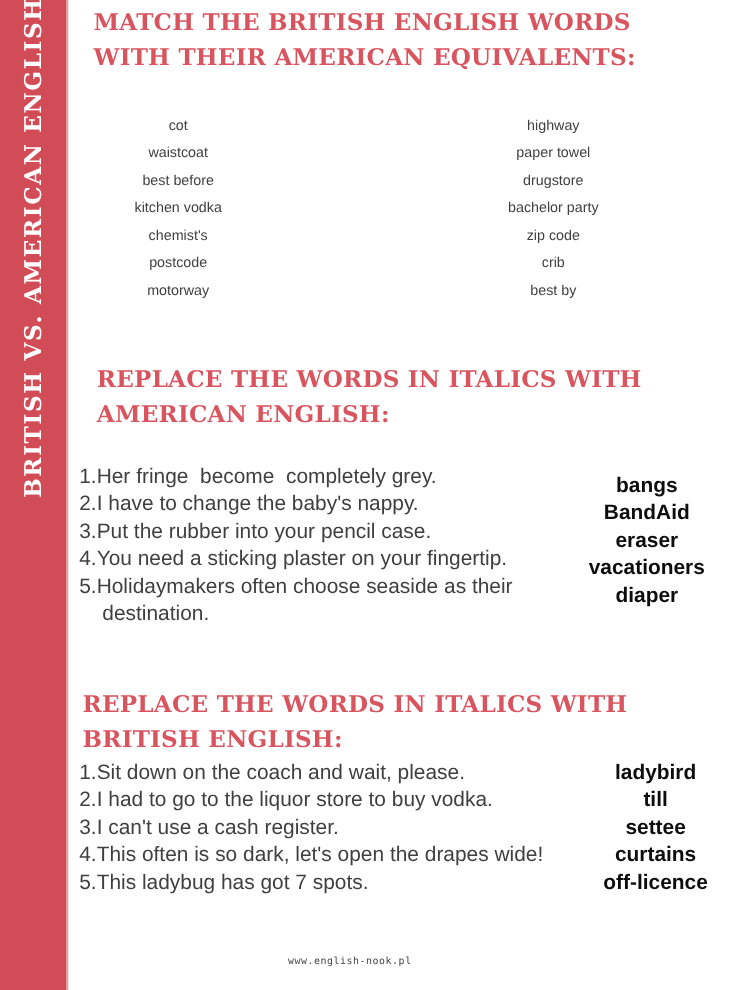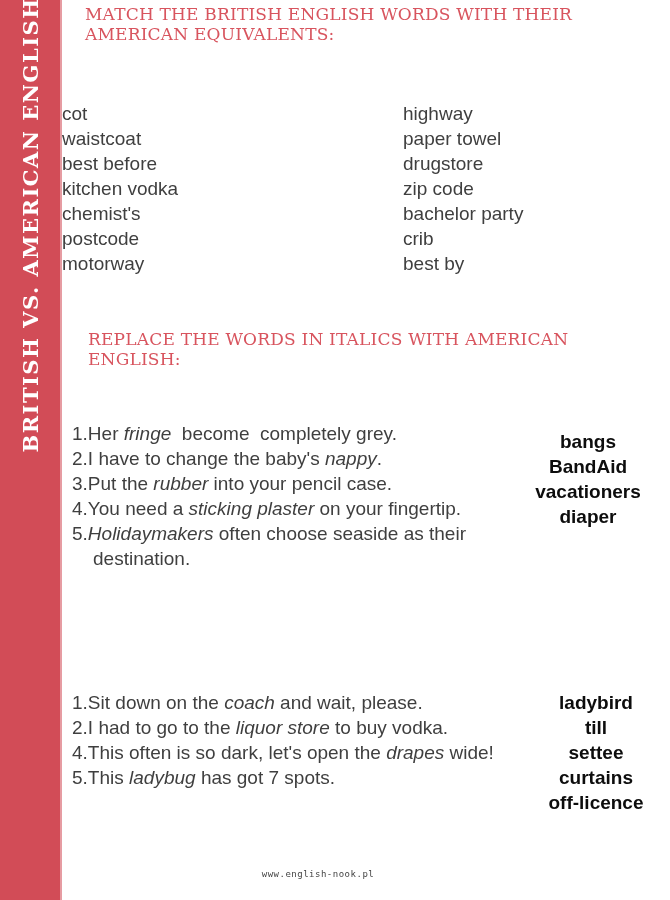--- a/index.html
+++ b/index.html
@@ -13,37 +13,37 @@
 
   
   .sidebar{position:absolute;left:0;top:0;width:62px;height:900px;
            background:var(--accent-red);border-right:2px solid rgba(255,255,255,0.45);}
   .sidebar-title{position:absolute;left:30px;top:225px;
            transform:translate(-50%,-50%) rotate(-90deg);white-space:nowrap;
            font-family:"DejaVu Serif","Liberation Serif",serif;font-weight:700;
            font-size:21px;letter-spacing:1.5px;color:var(--sidebar-text);}
 
   .heading{position:absolute;font-family:"DejaVu Serif","Liberation Serif",serif;
-           font-weight:400;font-size:17px;line-height:20px;letter-spacing:0.2px;
+           font-weight:700;font-size:21px;line-height:32px;letter-spacing:0.2px;
            color:var(--heading-red);}
   #h1{left:85px;top:4px;width:545px;}
   #h2{left:88px;top:329px;width:545px;}
   #h3{left:75px;top:624px;width:545px;}
 
-  .word-col{position:absolute;top:101px;width:200px;text-align:left;
-            font-size:19px;line-height:25px;color:var(--body-text);}
+  .word-col{position:absolute;top:101px;width:200px;text-align:center;
+            font-size:13px;line-height:25px;color:var(--body-text);}
   #col-british{left:62px;}
   #col-american{left:403px;}
 
   .list{position:absolute;font-size:19px;line-height:25px;color:var(--body-text);}
   #list-am{left:72px;top:421px;width:455px;}
   #list-br{left:72px;top:690px;width:458px;}
   .li{padding-left:21px;text-indent:-21px;}
   .li-text span{white-space:pre-wrap;}
-  .it{font-style:italic;}
+  .it{}
 
   .answers{position:absolute;width:132px;text-align:center;font-weight:700;
            font-size:19px;line-height:25px;color:var(--answer-text);}
   #ans-am{left:522px;top:429px;text-align:center;}
   #ans-br{left:530px;top:690px;}
 
   .footer{position:absolute;left:0;top:869px;width:636px;text-align:center;
           font-family:"DejaVu Sans Mono","Liberation Mono",monospace;
           font-size:9px;letter-spacing:0.5px;color:var(--footer-text);}
 </style>
@@ -65,47 +65,50 @@
     <div>kitchen vodka</div>
     <div>chemist's</div>
     <div>postcode</div>
     <div>motorway</div>
   </div>
 
   <div class="word-col" id="col-american">
     <div>highway</div>
     <div>paper towel</div>
     <div>drugstore</div>
+    <div>bachelor party</div>
     <div>zip code</div>
-    <div>bachelor party</div>
     <div>crib</div>
     <div>best by</div>
   </div>
 
   <div class="heading" id="h2">REPLACE THE WORDS IN ITALICS WITH AMERICAN ENGLISH:</div>
 
   <div class="list" id="list-am">
     <div class="li"><span>1.</span><span class="li-text"><span>Her </span><span class="it">fringe</span><span>  become  completely grey.</span></span></div>
     <div class="li"><span>2.</span><span class="li-text"><span>I have to change the baby's </span><span class="it">nappy</span><span>.</span></span></div>
     <div class="li"><span>3.</span><span class="li-text"><span>Put the </span><span class="it">rubber</span><span> into your pencil case.</span></span></div>
     <div class="li"><span>4.</span><span class="li-text"><span>You need a </span><span class="it">sticking plaster</span><span> on your fingertip.</span></span></div>
     <div class="li"><span>5.</span><span class="li-text"><span></span><span class="it">Holidaymakers</span><span> often choose seaside as their destination.</span></span></div>
   </div>
 
   <div class="answers" id="ans-am">
     <div>bangs</div>
     <div>BandAid</div>
+    <div>eraser</div>
     <div>vacationers</div>
     <div>diaper</div>
   </div>
 
+  <div class="heading" id="h3">REPLACE THE WORDS IN ITALICS WITH BRITISH ENGLISH:</div>
 
   <div class="list" id="list-br">
     <div class="li"><span>1.</span><span class="li-text"><span>Sit down on the </span><span class="it">coach</span><span> and wait, please.</span></span></div>
     <div class="li"><span>2.</span><span class="li-text"><span>I had to go to the </span><span class="it">liquor store</span><span> to buy vodka.</span></span></div>
+    <div class="li"><span>3.</span><span class="li-text"><span>I can't use a </span><span class="it">cash register</span><span>.</span></span></div>
     <div class="li"><span>4.</span><span class="li-text"><span>This often is so dark, let's open the </span><span class="it">drapes</span><span> wide!</span></span></div>
     <div class="li"><span>5.</span><span class="li-text"><span>This </span><span class="it">ladybug</span><span> has got 7 spots.</span></span></div>
   </div>
 
   <div class="answers" id="ans-br">
     <div>ladybird</div>
     <div>till</div>
     <div>settee</div>
     <div>curtains</div>
     <div>off-licence</div>

